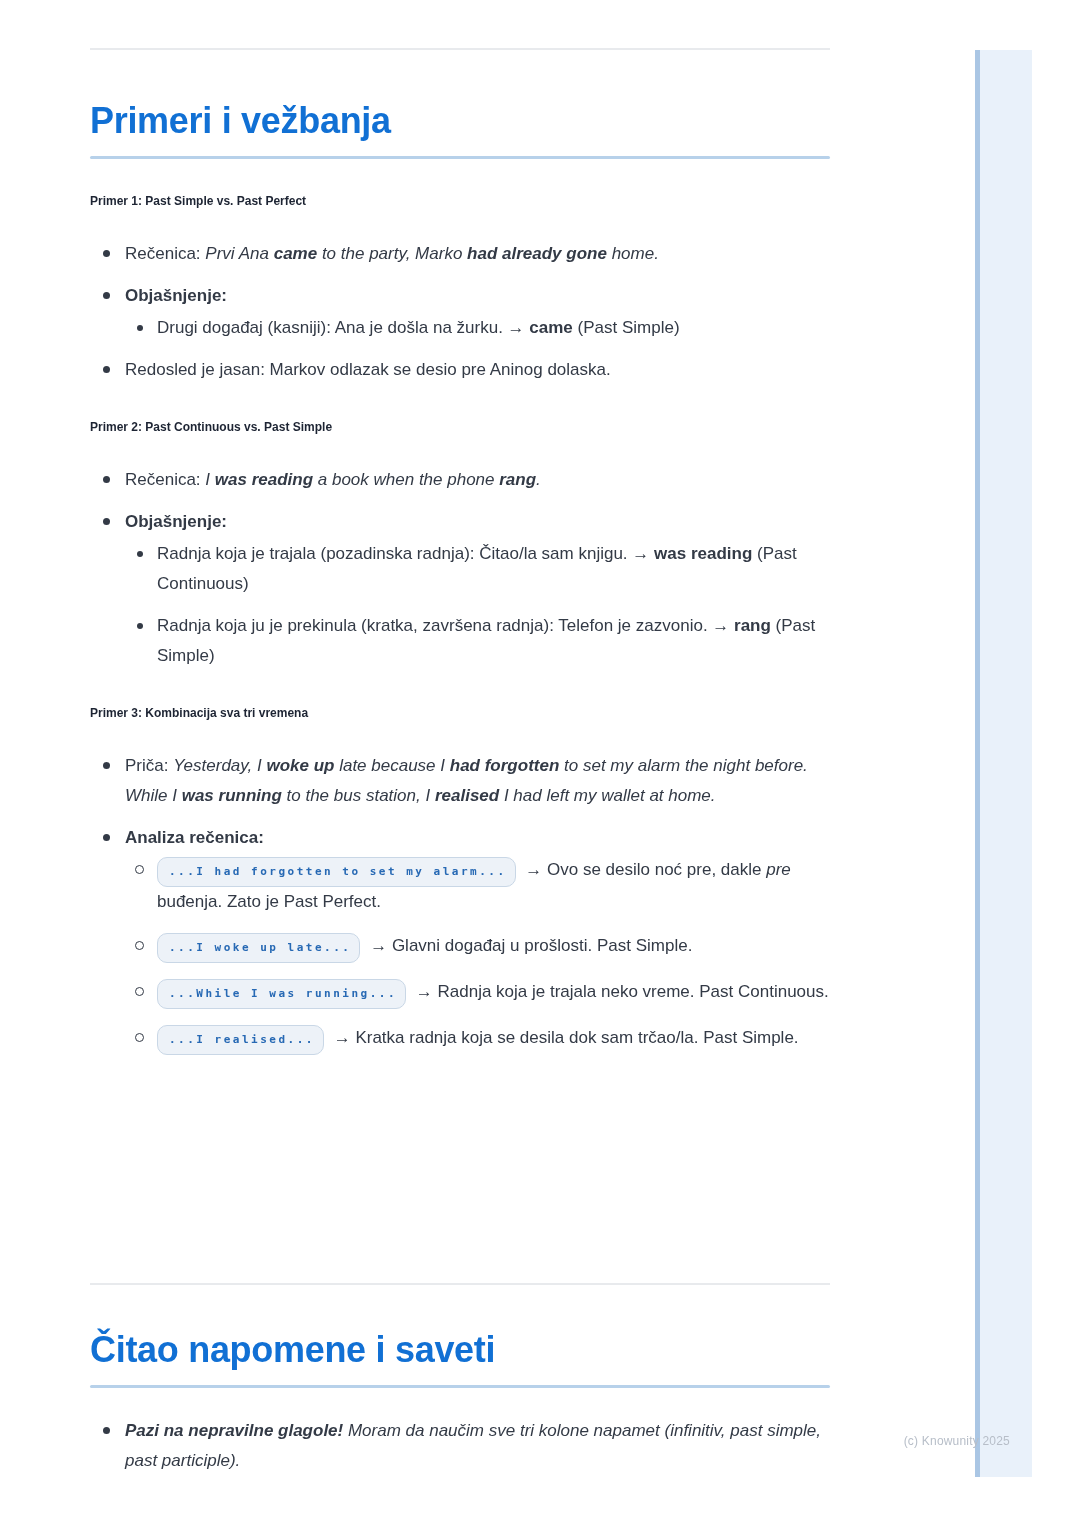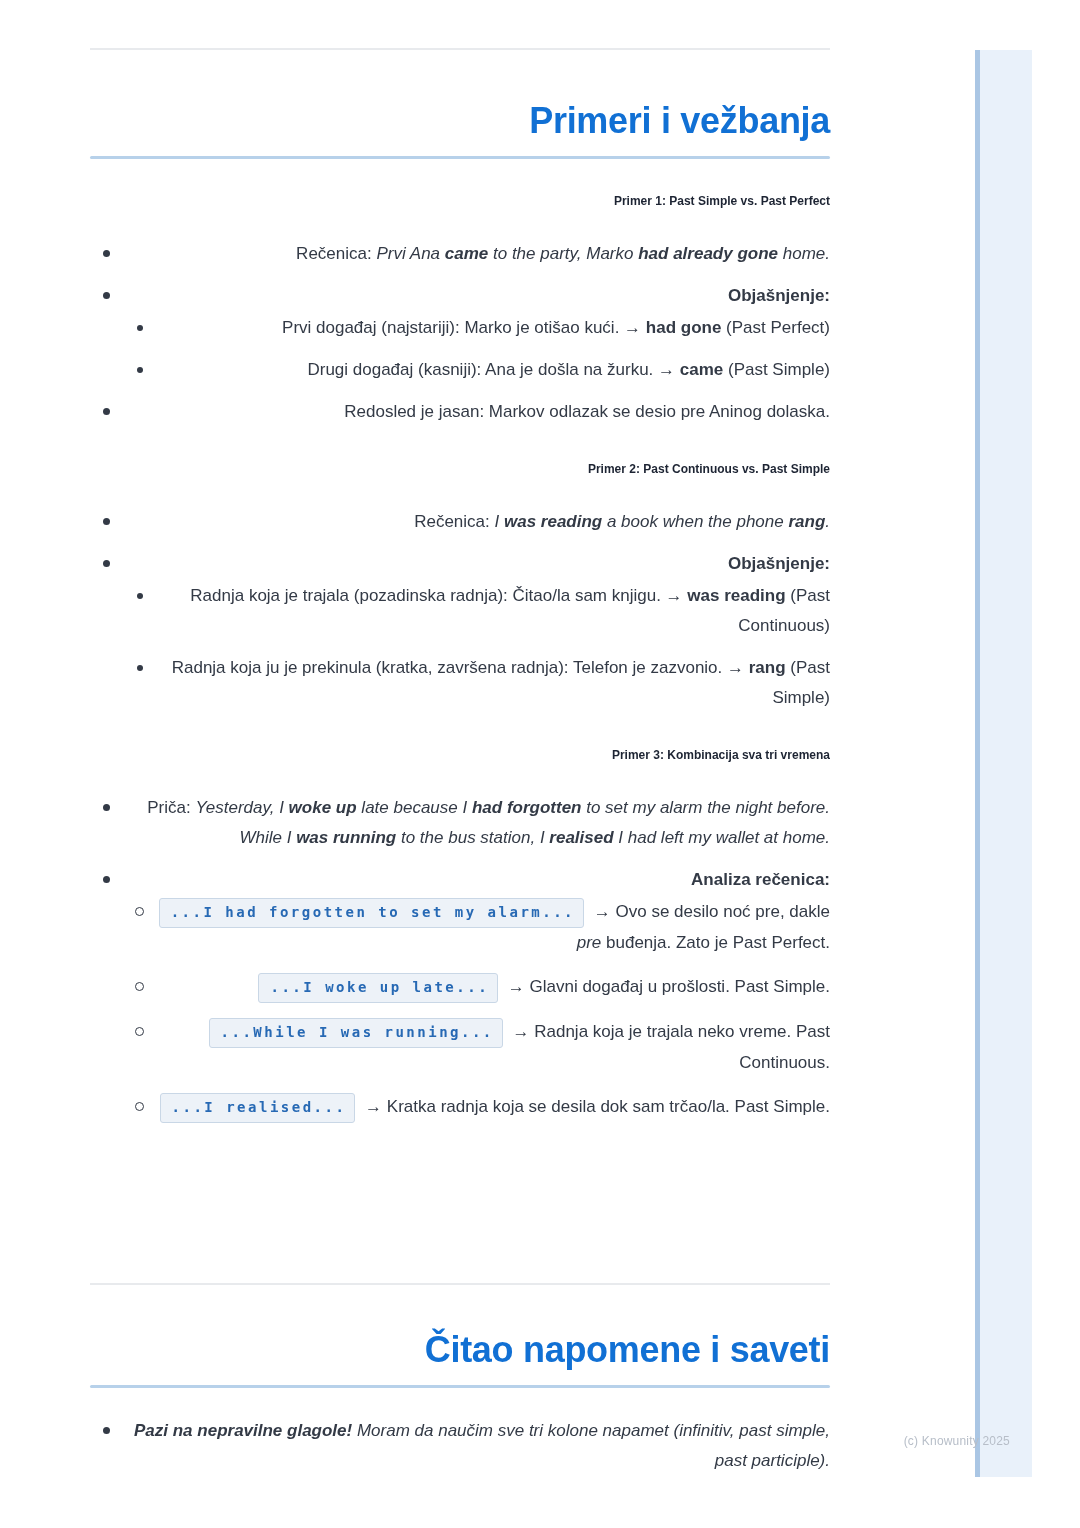--- a/index.html
+++ b/index.html
@@ -6,21 +6,21 @@
   html, body { margin: 0; padding: 0; }
   body {
     width: 1080px; height: 1528px;
     background: #ffffff;
     font-family: "Liberation Sans", sans-serif;
     color: var(--text, #333a46);
     position: relative;
     overflow: hidden;
   }
   .page { position: absolute; inset: 0; }
-  .content { position: absolute; left: 90px; top: 0; width: 740px; text-align: right; }
+  .content { position: absolute; left: 90px; top: 0; width: 740px; }
 
   .rule {
     border: 0; height: 0;
     border-top: 2px solid var(--divider, #e8eaed);
     margin: 0;
   }
   .top-rule { margin-top: 48px; }
 
   h1.doc-h1 {
     font-size: 36px; line-height: 42px; font-weight: 700;
@@ -57,26 +57,26 @@
     background: transparent;
     border: 1.5px solid var(--text, #333a46);
   }
   ul.l2.rows > li { margin-bottom: 14px; }
 
   .b  { font-weight: 700; }
   .i  { font-style: italic; }
   .bi { font-weight: 700; font-style: italic; }
   .code {
     font-family: "DejaVu Sans Mono", monospace;
-    font-weight: 700; font-size: 14px; line-height: 19px;
+    font-weight: 700; font-size: 11px; line-height: 19px;
     letter-spacing: 2.5px;
     color: var(--code-text, #2769b4);
     background: var(--code-bg, #edf2f8);
     border: 1px solid var(--code-border, #c9d7e6);
-    border-radius: 3px;
+    border-radius: 10px;
     padding: 4px 8px 5px 11px;
     margin-right: 5px;
     display: inline-block;
     vertical-align: baseline;
   }
 
   .sec2 { position: absolute; left: 0; top: 1283px; width: 740px; }
   .sec2 h1.doc-h1 { margin-top: 44px; }
   .sec2 ul.l1 { margin-top: 28px; font-style: italic; }
 
@@ -109,24 +109,20 @@
         <h3 class="doc-h3">Primer 1: Past Simple vs. Past Perfect</h3>
         <ul class="l1">
           <li>
             <span class="mk"></span>
             <div class="txt"><span>Rečenica: </span><span class="i">Prvi Ana </span><span class="bi">came</span><span class="i"> to the party, Marko </span><span class="bi">had already gone</span><span class="i"> home.</span></div>
           </li>
           <li>
             <span class="mk"></span>
             <div class="txt"><span class="b">Objašnjenje:</span></div>
             <ul class="l2">
-              <li>
-                <span class="mk"></span>
-                <div class="txt"><span>Prvi događaj (najstariji): Marko je otišao kući. → </span><span class="b">had gone</span><span> (Past Perfect)</span></div>
-              </li>
               <li>
                 <span class="mk"></span>
                 <div class="txt"><span>Drugi događaj (kasniji): Ana je došla na žurku. → </span><span class="b">came</span><span> (Past Simple)</span></div>
               </li>
             </ul>
           </li>
           <li>
             <span class="mk"></span>
             <div class="txt"><span>Redosled je jasan: Markov odlazak se desio pre Aninog dolaska.</span></div>
           </li>

